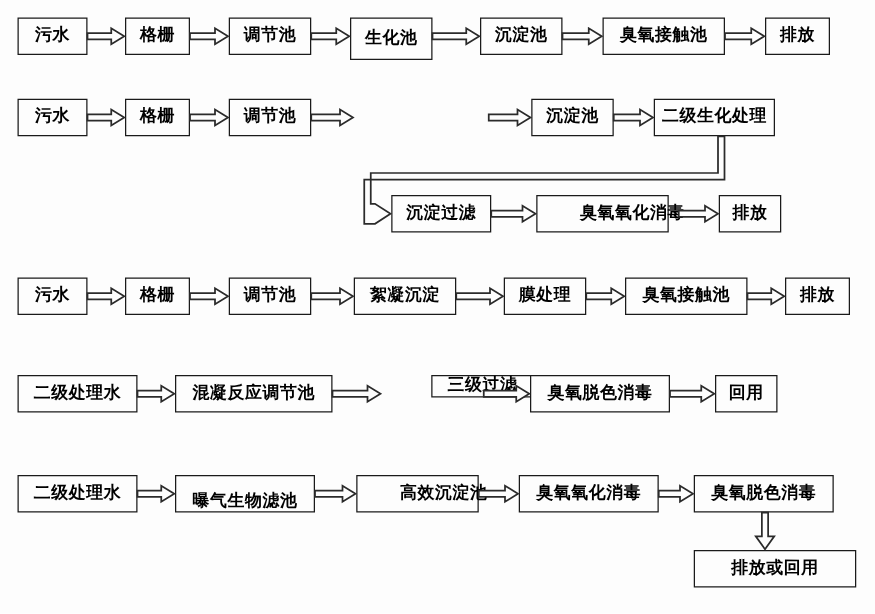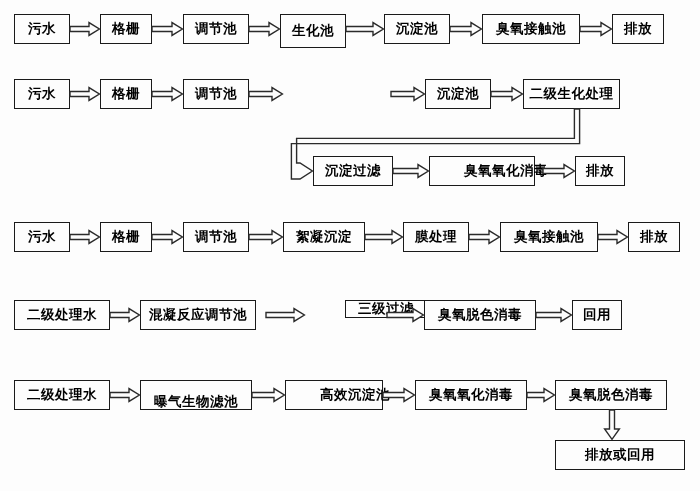--- a/index.html
+++ b/index.html
@@ -116,21 +116,21 @@
     </div>
     <div class="node" style="left: 500px; top: 222px; width: 98px; height: 30px;">
       <span class="node-label">臭氧接触池</span>
     </div>
     <div class="node" style="left: 628px; top: 222px; width: 52px; height: 30px;">
       <span class="node-label">排放</span>
     </div>
     <div class="node" style="left: 14px; top: 300px; width: 96px; height: 30px;">
       <span class="node-label">二级处理水</span>
     </div>
-    <div class="node" style="left: 140px; top: 300px; width: 116px; height: 30px;">
+    <div class="node" style="left: 140px; top: 300px; width: 126px; height: 30px;">
       <span class="node-label">混凝反应调节池</span>
     </div>
     <div class="node" style="left: 305px; top: 300px; width: 82px; height: 18px; margin-left: 40px;">
       <span class="node-label">三级过滤</span>
     </div>
     <div class="node" style="left: 424px; top: 300px; width: 112px; height: 30px;">
       <span class="node-label">臭氧脱色消毒</span>
     </div>
     <div class="node" style="left: 572px; top: 300px; width: 50px; height: 30px;">
       <span class="node-label">回用</span>

